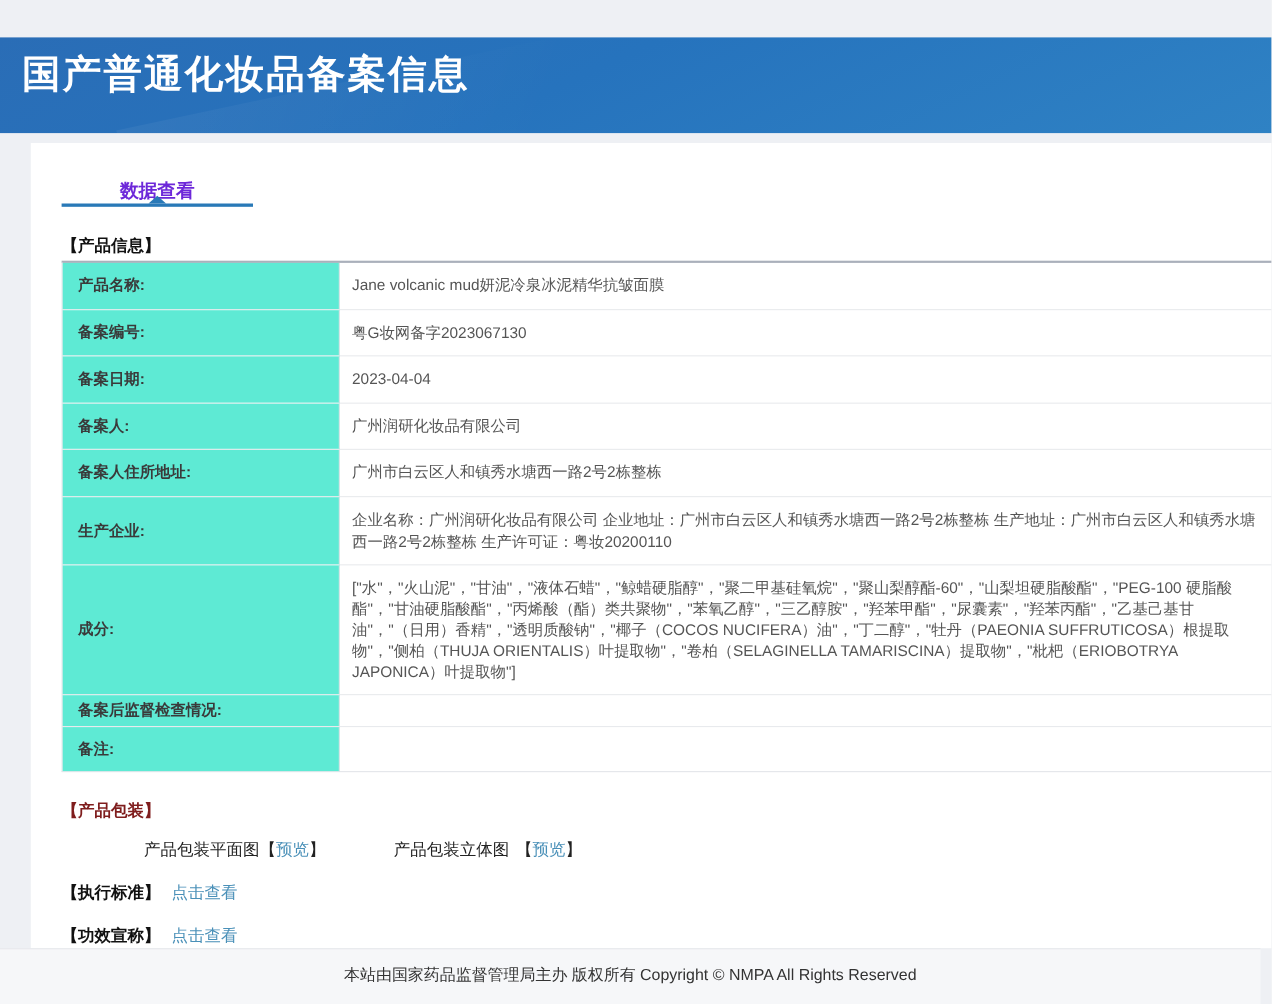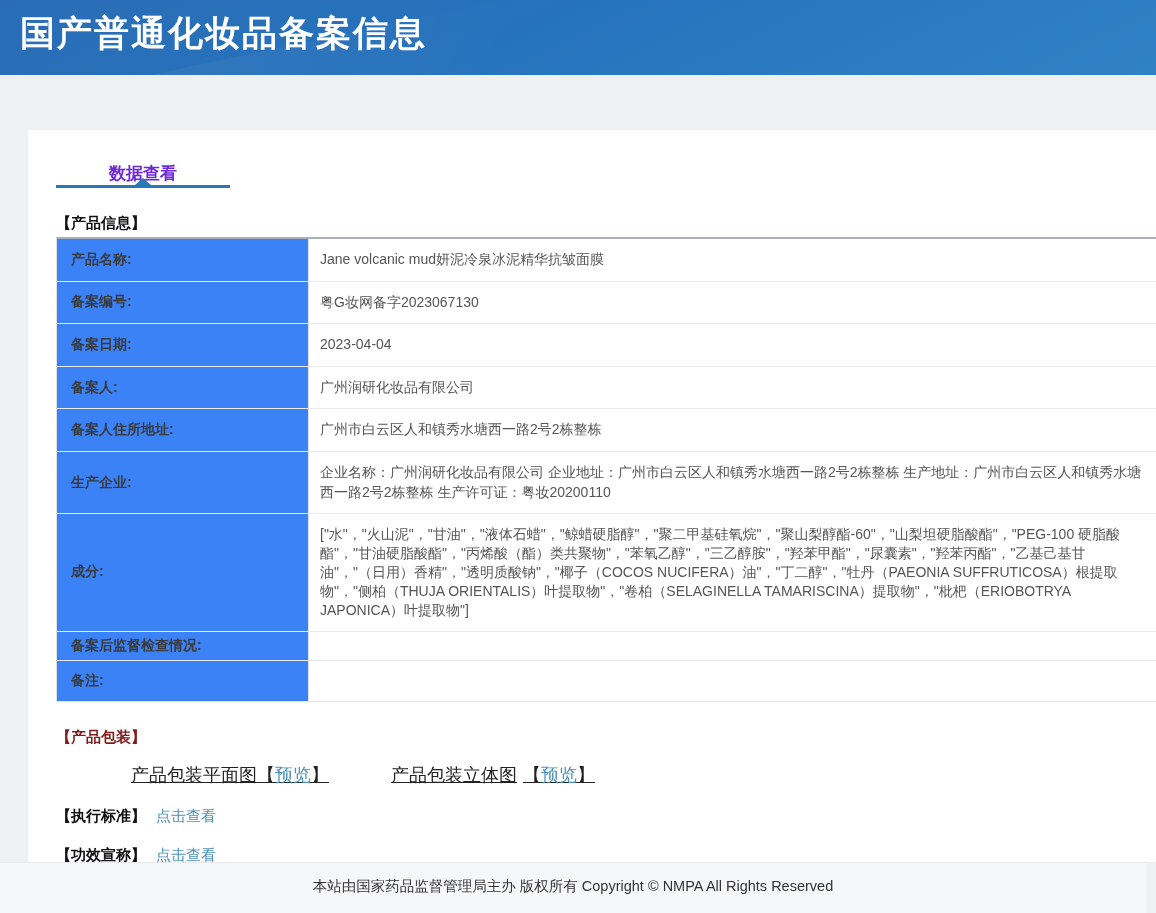--- a/index.html
+++ b/index.html
@@ -5,24 +5,25 @@
   * { margin: 0; padding: 0; box-sizing: border-box; }
   html, body {
     width: 1156px; height: 913px;
     background: #eef0f4;
     font-family: "Liberation Sans", "DejaVu Sans", sans-serif;
     overflow: hidden;
     position: relative;
   }
   
   .banner {
-    height: 75px;
+    height: 87px;
     background: linear-gradient(155deg, #2a6db6 0%, #2673bd 45%, #2f82c4 100%);
     position: relative;
     overflow: hidden;
+    margin-top: 34px;
   }
   .banner::after {
     content: "";
     position: absolute; left: 120px; top: 20px;
     width: 600px; height: 200px;
     background: linear-gradient(120deg, rgba(255,255,255,0.05), rgba(255,255,255,0) 60%);
     transform: rotate(-12deg);
   }
   .banner h1 {
     color: #ffffff;
@@ -70,21 +71,21 @@
   .info-table {
     margin-left: 28px;
     border-top: 2px solid #aab0bb;
     border-left: 1px solid #dfe1e5;
     border-bottom: 1px solid #e3e5e9;
   }
   .row { display: flex; border-bottom: 1px solid #e8eaed; }
   .row:last-child { border-bottom: none; gap: 12px; }
   .cell-label {
     flex: 0 0 252px;
-    background: #3b82f6;
+    background: #5eead4;
     border-right: 1px solid #e2e4e8;
     padding: 11px 10px 11px 14px;
     font-size: 14px; font-weight: bold; color: #3a3a3a;
     display: flex; align-items: center;
   }
   .cell-value {
     flex: 1 1 auto;
     padding: 11px 14px 11px 11px;
     font-size: 14px; color: #555;
     line-height: 1.4;
@@ -92,22 +93,22 @@
   }
   .row-short .cell-label, .row-short .cell-value { padding-top: 5px; padding-bottom: 5px; min-height: 28px; }
   .row-ingredients .cell-value { line-height: 1.35; }
   
   .pkg-title {
     font-size: 15px; font-weight: bold; color: #7f1d1d;
     margin: 26px 0 0 28px;
   }
   .pkg-row {
     margin: 16px 0 0 103px;
-    font-size: 18px; color: #222;
-    display: flex; gap: 62px; text-decoration: underline;
+    font-size: 15px; color: #222;
+    display: flex; gap: 62px;
   }
   .pkg-item { display: flex; align-items: center; }
   .bracket { color: #222; }
   a.preview-link, a.view-link {
     color: #4a90b8; text-decoration: none; cursor: pointer;
   }
   .exec-row {
     margin: 20px 0 0 28px;
     font-size: 15px;
     display: flex; align-items: center;

